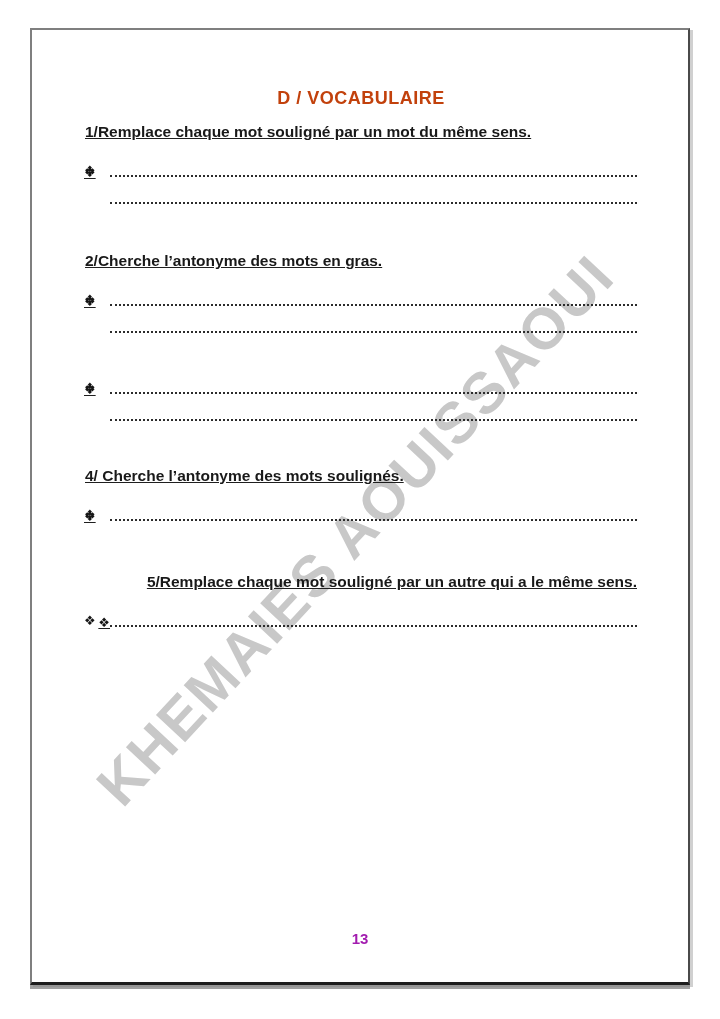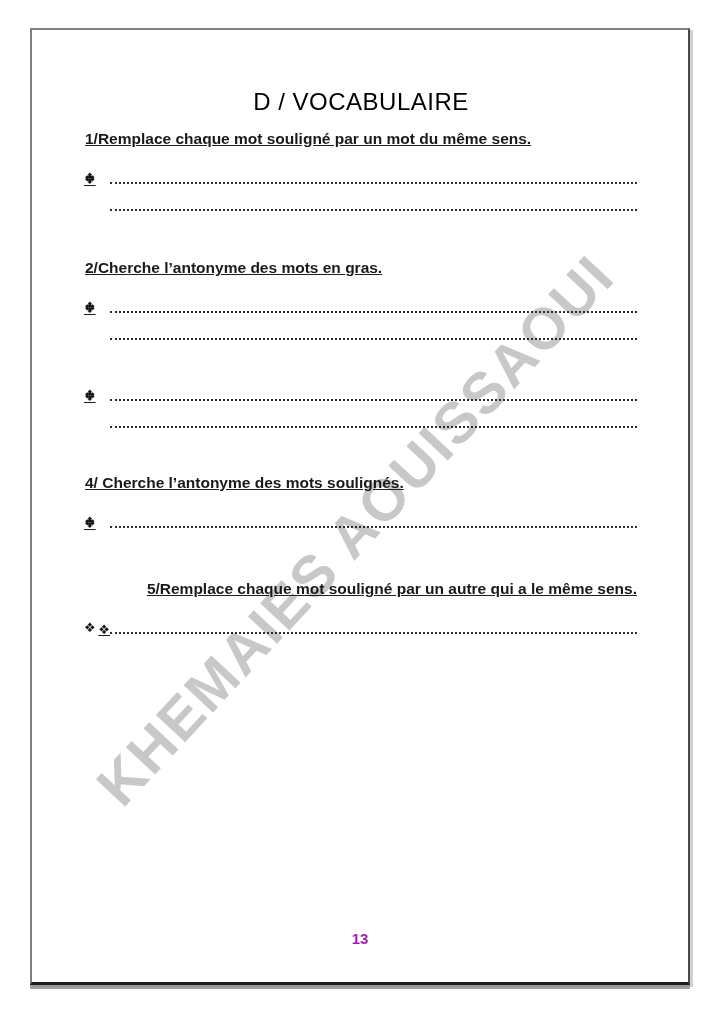--- a/index.html
+++ b/index.html
@@ -36,24 +36,24 @@
   }
   .content {
     position: absolute;
     left: 85px; top: 30px;
     width: 552px;
     z-index: 2;
   }
   .doc-title {
     margin: 58px 0 0 0;
     text-align: center;
-    font-size: 24px;
-    font-weight: normal;
+    font-size: 18px;
+    font-weight: bold;
     letter-spacing: 0.5px;
-    color: #000000;
+    color: #c2410c;
   }
   .exercise { margin: 0; text-decoration: underline; }
   .exercise-heading {
     margin: 0;
     font-size: 15.5px;
     font-weight: bold;
     color: #191919;
     line-height: 20px;
   }
   .ex1 .exercise-heading { margin-top: 13px; }

